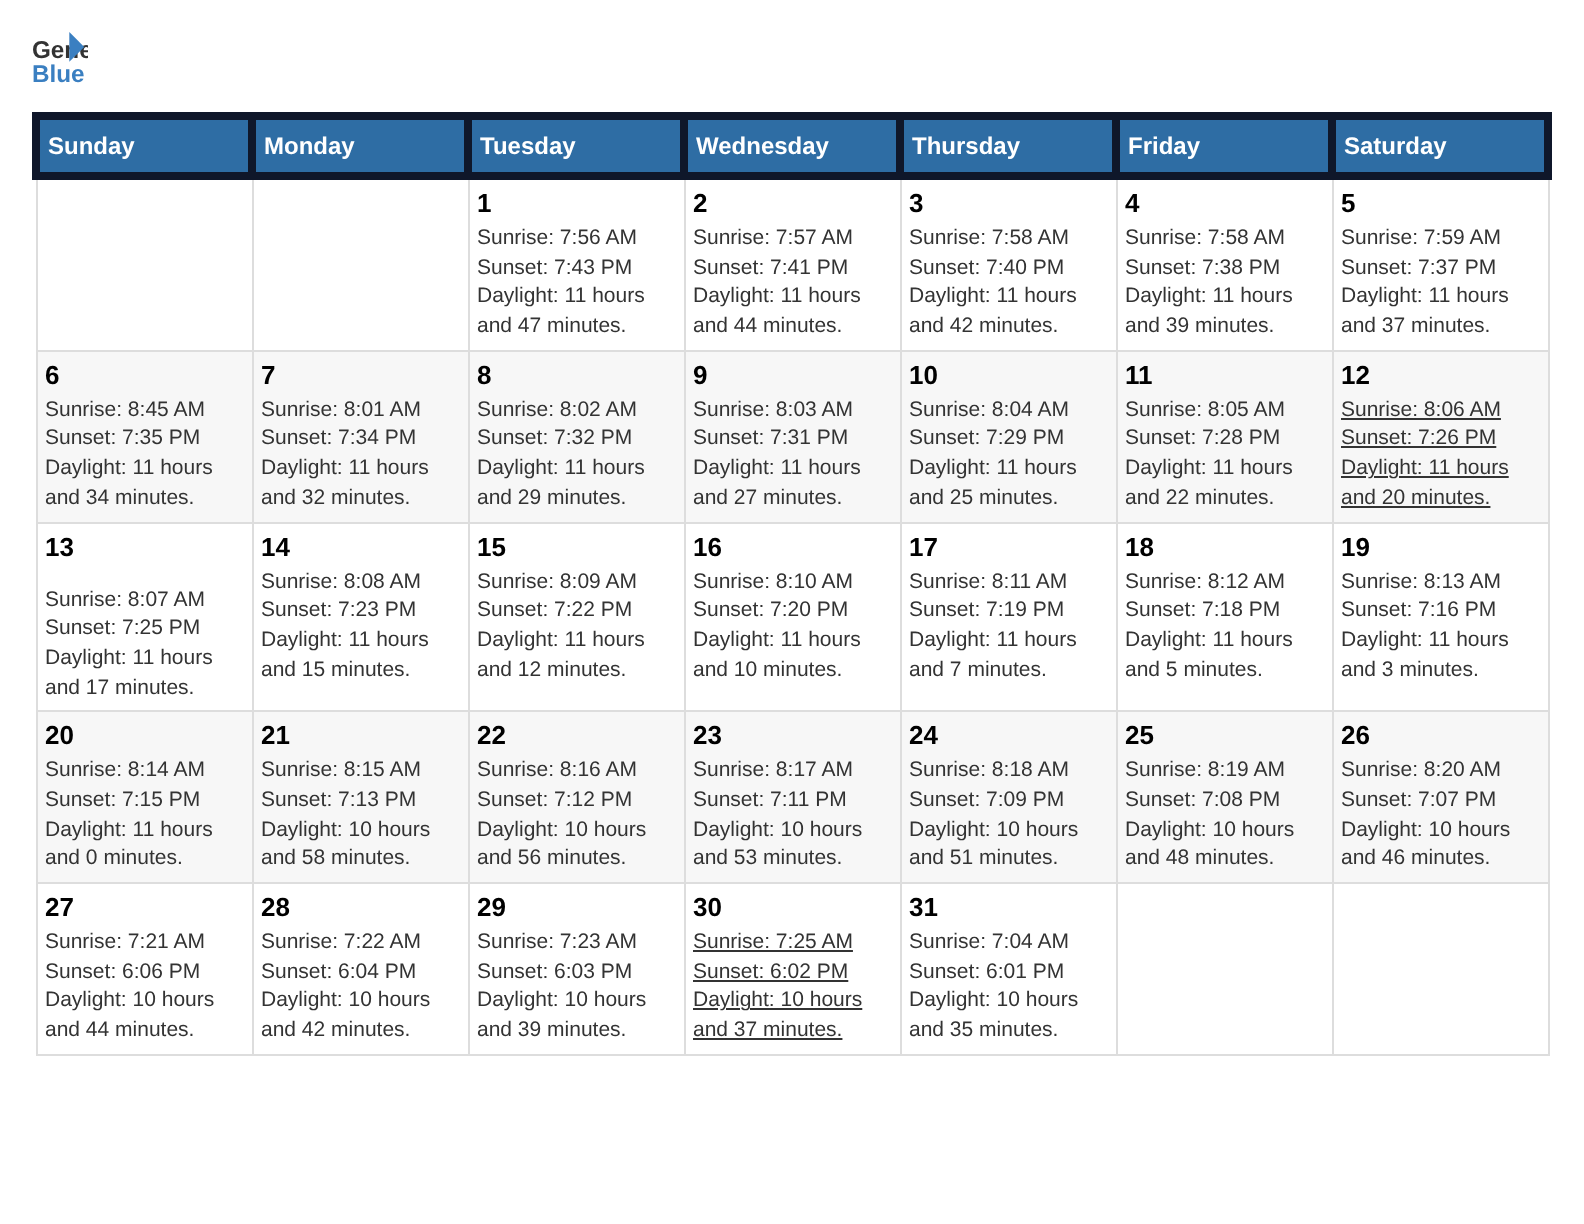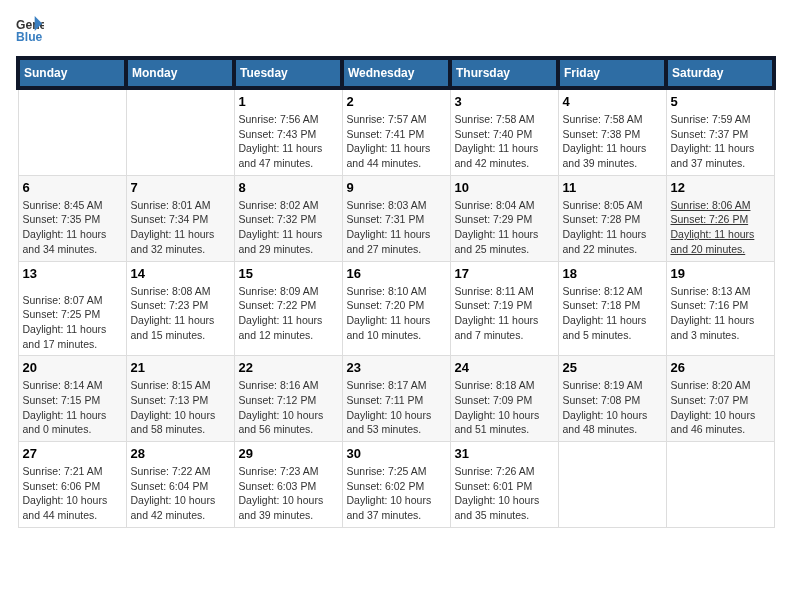--- a/index.html
+++ b/index.html
@@ -291,27 +291,27 @@
 Daylight: 10 hours and 42 minutes.</div>
         </td>
         <td>
           <span class="day-num">29</span>
           <div class="day-info" style="white-space: pre-line;">Sunrise: 7:23 AM
 Sunset: 6:03 PM
 Daylight: 10 hours and 39 minutes.</div>
         </td>
         <td>
           <span class="day-num">30</span>
-          <div class="day-info" style="white-space: pre-line;">Sunrise: 7:25 AM
+          <div class="day-info" style="white-space: pre-line; text-decoration: underline;">Sunrise: 7:25 AM
 Sunset: 6:02 PM
 Daylight: 10 hours and 37 minutes.</div>
         </td>
         <td>
           <span class="day-num">31</span>
-          <div class="day-info" style="white-space: pre-line;">Sunrise: 7:26 AM
+          <div class="day-info" style="white-space: pre-line;">Sunrise: 7:04 AM
 Sunset: 6:01 PM
 Daylight: 10 hours and 35 minutes.</div>
         </td>
         <td class="empty"></td>
         <td class="empty"></td>
       </tr>
     </tbody>
 </table>
 
 </body></html>

